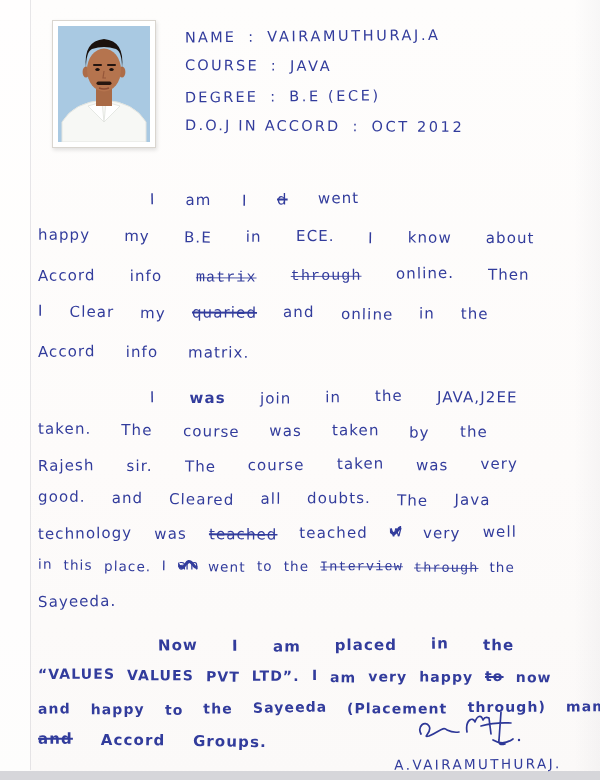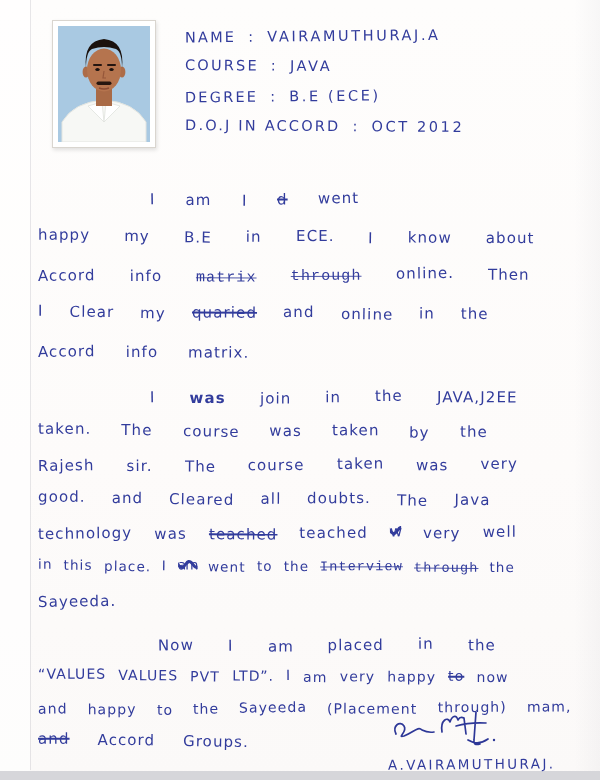--- a/index.html
+++ b/index.html
@@ -55,37 +55,37 @@
     color:var(--ink,#323c9c);
   }
   .para{margin:0 0 8px 0;}
   .para .line{
     display:flex;align-items:baseline;column-gap:26px;
     font-size:15px;letter-spacing:1.1px;white-space:nowrap;
   }
   .para1 .line{height:38px;}
   .para2 .line{height:34px;}
   .para3 .line{height:32px;}
-  .para3{margin-top:10px;}
+  .para3{margin-top:10px;font-weight:bold;}
   .line:nth-child(odd){transform:rotate(-.35deg);}
   .line:nth-child(even){transform:rotate(.3deg);}
   .word{display:inline-block;}
   .word:nth-child(3n){transform:translateY(1px) rotate(.6deg);}
   .word:nth-child(4n+1){transform:translateY(-1px) rotate(-.5deg);}
   .strike{text-decoration:line-through;text-decoration-thickness:2px;}
   .tbar{text-decoration:line-through;text-decoration-thickness:1px;
         text-decoration-color:rgba(50,60,156,.85);font-family:Liberation Mono, monospace;}
   .blot{text-decoration:line-through;text-decoration-style:wavy;
         text-decoration-thickness:3px;letter-spacing:-1px;
         text-decoration-color:var(--ink,#323c9c);}
   .overwrite{font-weight:700;}
   
   .signature-block{
     position:absolute;right:32px;top:706px;width:180px;
-    text-align:left;color:var(--ink,#323c9c);
+    text-align:center;color:var(--ink,#323c9c);
   }
   .signature-scribble{margin-right:10px;}
   .signature-name{
     font-size:13.5px;letter-spacing:2.4px;margin-top:2px;
     transform:rotate(-.5deg);
   }
 </style>
 </head>
 <body>
 

